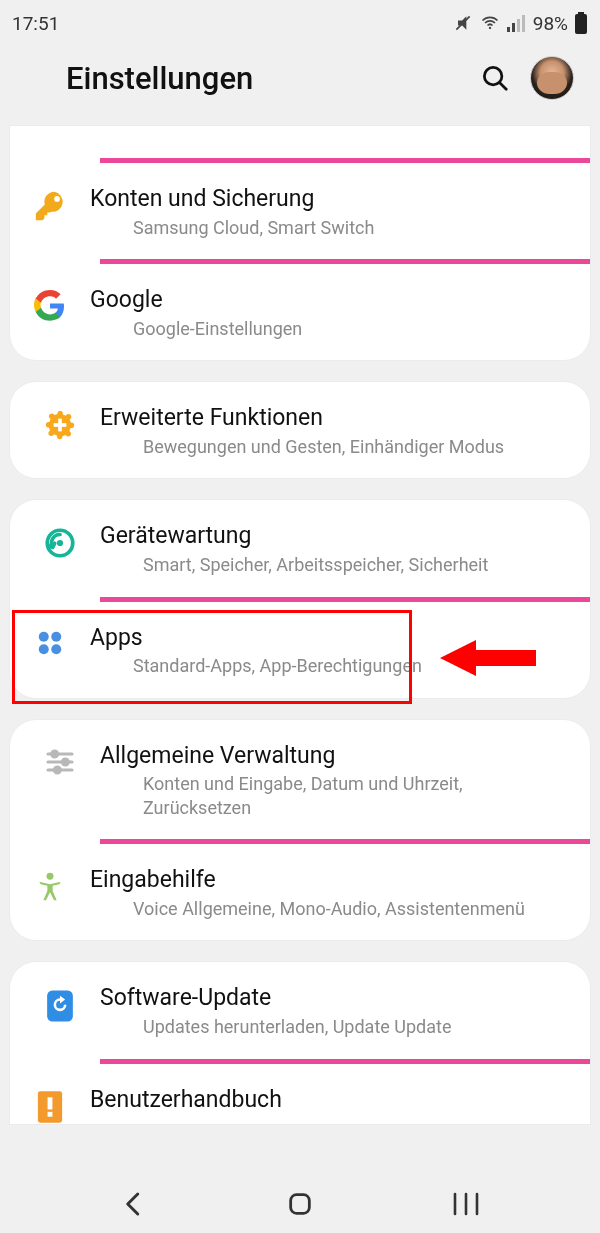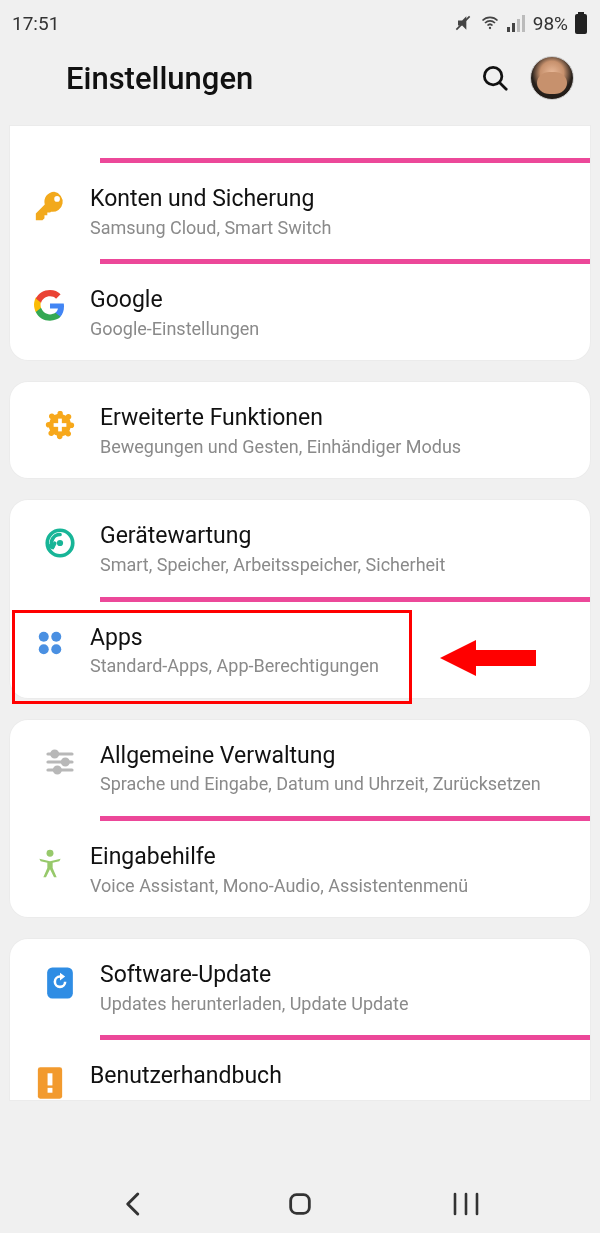--- a/index.html
+++ b/index.html
@@ -57,21 +57,21 @@
 
   
   .scroll {
     position: relative;
     height: 1060px;
     padding: 0 10px;
   }
 
   .card {
     background: #fff;
-    border-radius: 18px;
+    border-radius: 26px;
     margin-bottom: 22px;
     overflow: hidden;
     box-shadow: 0 0 0 1px rgba(0,0,0,0.02);
   }
 
   .row {
     display: flex;
     align-items: flex-start;
     padding: 20px 22px 20px 10px;
     min-height: 86px;
@@ -97,20 +97,21 @@
     font-size: 23px;
     font-weight: 400;
     color: #111;
     line-height: 1.25;
   }
   .row-sub {
     font-size: 18px;
     color: #8a8a8a;
     line-height: 1.3;
     margin-top: 2px;
+    margin-left: 43px;
   }
 
   
   .card.cut-bottom { border-bottom-left-radius: 0; border-bottom-right-radius: 0; }
   .card.cut-top    { border-top-left-radius: 0; border-top-right-radius: 0; }
 
   
   .highlight-box {
     position: absolute;
     border: 3px solid #ff0000;
@@ -269,33 +270,33 @@
             <line x1="3" y1="6" x2="21" y2="6"></line>
             <circle cx="8" cy="6" r="2.2" fill="#b8b8b8"></circle>
             <line x1="3" y1="12" x2="21" y2="12"></line>
             <circle cx="16" cy="12" r="2.2" fill="#b8b8b8"></circle>
             <line x1="3" y1="18" x2="21" y2="18"></line>
             <circle cx="10" cy="18" r="2.2" fill="#b8b8b8"></circle>
           </svg>
       </div>
       <div class="row-text">
         <div class="row-title">Allgemeine Verwaltung</div>
-        <div class="row-sub">Sprache und Eingabe, Datum und Uhrzeit, Zurücksetzen</div>
+        <div class="row-sub">Konten und Eingabe, Datum und Uhrzeit, Zurücksetzen</div>
       </div>
     </div>
     <div class="row">
       <div class="icon-wrap">
         <svg width="32" height="34" viewBox="0 0 24 24" fill="#97c96b">
             <circle cx="12" cy="4" r="2.6"></circle>
             <path d="M4 8l8 2 8-2-1 2-5 1v4l3 7h-2l-3-6-3 6H7l3-7v-4L5 10z"></path>
           </svg>
       </div>
       <div class="row-text">
         <div class="row-title">Eingabehilfe</div>
-        <div class="row-sub">Voice Assistant, Mono-Audio, Assistentenmenü</div>
+        <div class="row-sub">Voice Allgemeine, Mono-Audio, Assistentenmenü</div>
       </div>
     </div>
   </div>
 
   <div class="card cut-bottom">
     <div class="row">
       <div class="icon-wrap">
         <svg width="32" height="36" viewBox="0 0 24 28">
             <rect x="2" y="2" width="20" height="24" rx="4" fill="#2f8de4"></rect>
             <path d="M12 8a5 5 0 1 0 5 5h-2a3 3 0 1 1-3-3v2l4-3-4-3v2z" fill="#fff"></path>

